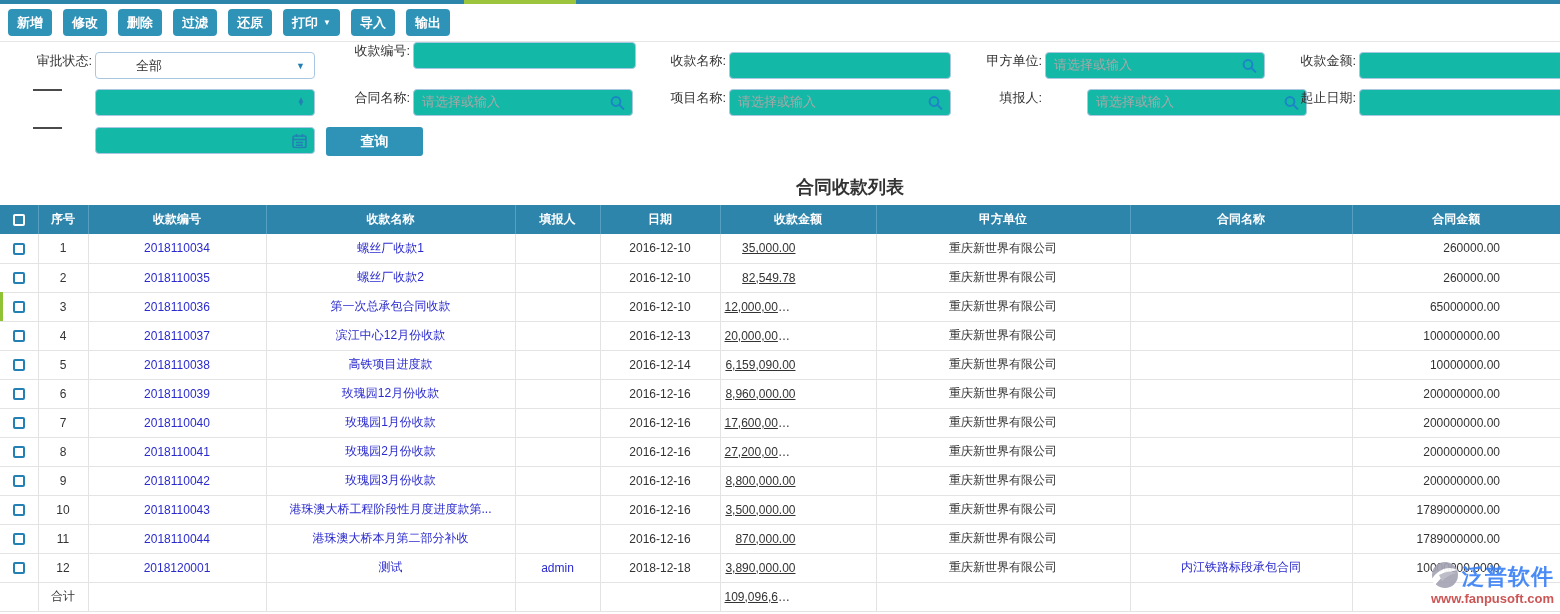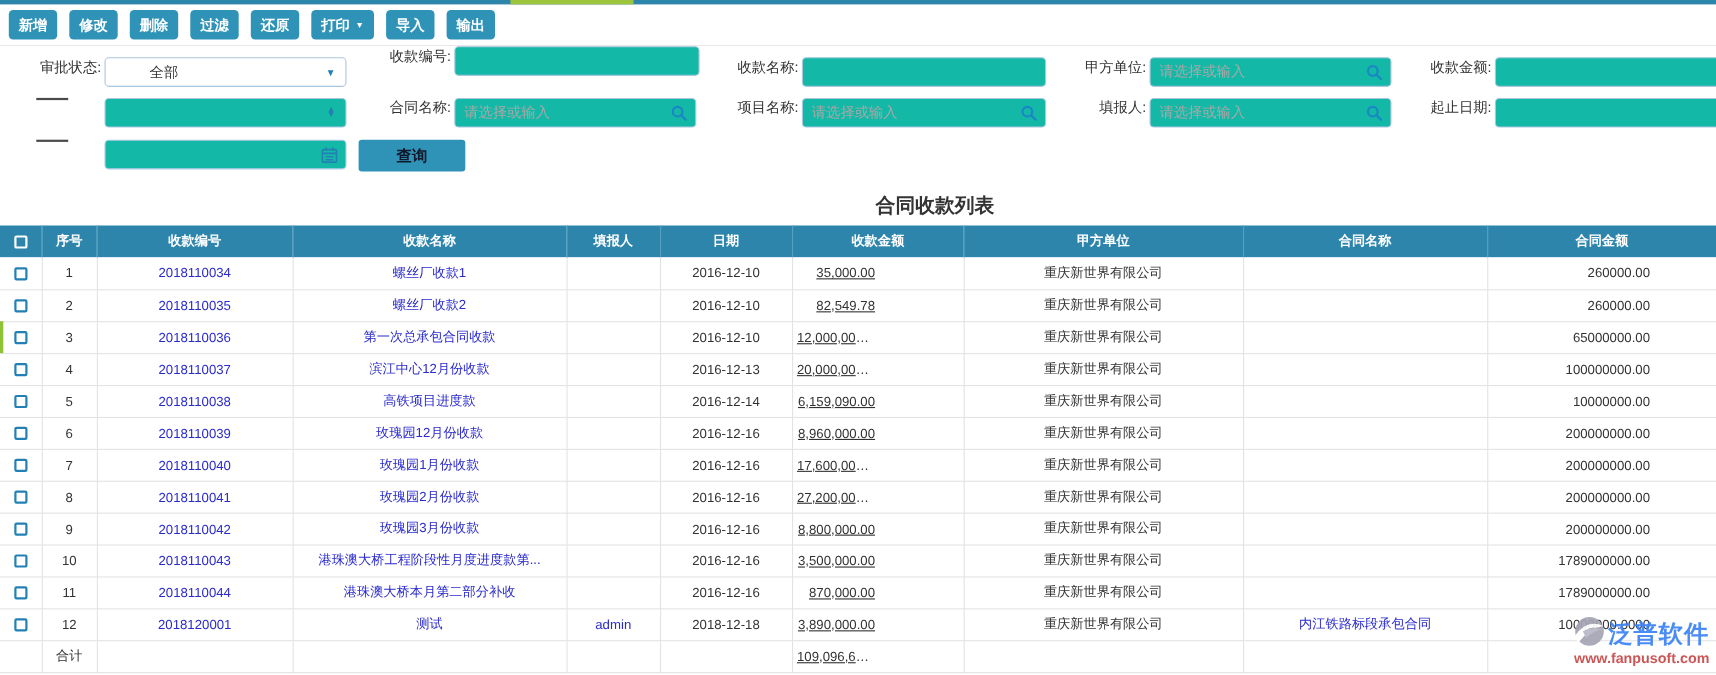--- a/index.html
+++ b/index.html
@@ -26,21 +26,21 @@
          font-size:13px; color:#333; padding:0 8px; font-family:Liberation Mono, monospace; outline:none; }
   .fin::placeholder { color:#a8a8a8; }
   .has-icon .fin { padding-right:28px; }
   .icon-right { position:absolute; right:8px; top:50%; transform:translateY(-50%); display:flex; align-items:center; }
   .sel { position:relative; height:27px; border:1px solid #a9c7e0; border-radius:4px; background:#fff;
          display:flex; align-items:center; padding:0 24px 0 8px; font-size:13px; color:#333; cursor:pointer; }
   .sel .caret { position:absolute; right:9px; color:#2380b4; font-size:9px; }
   .spinner { position:absolute; right:10px; top:50%; transform:translateY(-50%); display:flex; flex-direction:column;
              line-height:.62; color:#2380b4; font-size:8px; text-align:center; cursor:pointer; }
   .dash { width:29px; height:0; border-top:2px solid #4a4a4a; }
-  .qbtn { position:absolute; left:326px; top:85px; width:97px; height:29px; background:#2f93b7; color:#0f172a;
+  .qbtn { position:absolute; left:326px; top:85px; width:97px; height:29px; background:#2f93b7; color:#ffffff;
           border:none; border-radius:3px; font-size:14px; font-weight:700; font-family:inherit; cursor:pointer; }
 
   
   .title-wrap { height:37px; display:flex; align-items:center; justify-content:center; }
   .page-title { font-size:18px; font-weight:700; color:#333; position:relative; left:70px; }
 
   
   .table-wrap { position:relative; }
   table { width:1560px; border-collapse:collapse; table-layout:fixed; font-size:12px; }
   thead th { background:#2e85ac; color:#fff; height:29px; font-weight:700; font-size:12px;
@@ -168,21 +168,21 @@
     <div class="inwrap has-icon" style="width:222px;">
       <input class="fin" placeholder="请选择或输入" style="">
       <span class="icon-right">
         <svg width="15" height="15" viewBox="0 0 15 15">
             <circle cx="6" cy="6" r="4.4" fill="none" stroke="#1b86c6" stroke-width="2"></circle>
             <line x1="9.4" y1="9.4" x2="13.4" y2="13.4" stroke="#1b86c6" stroke-width="2" stroke-linecap="round"></line>
           </svg>
       </span>
     </div>
   </div>
-  <div class="ff" style="left:972px; top:47px;">
+  <div class="ff" style="left:972px; top:47px;gap:42px;">
     <span class="flabel">填报人:</span>
     <div class="inwrap has-icon" style="width:220px;">
       <input class="fin" placeholder="请选择或输入" style="">
       <span class="icon-right">
         <svg width="15" height="15" viewBox="0 0 15 15">
             <circle cx="6" cy="6" r="4.4" fill="none" stroke="#1b86c6" stroke-width="2"></circle>
             <line x1="9.4" y1="9.4" x2="13.4" y2="13.4" stroke="#1b86c6" stroke-width="2" stroke-linecap="round"></line>
           </svg>
       </span>
     </div>

